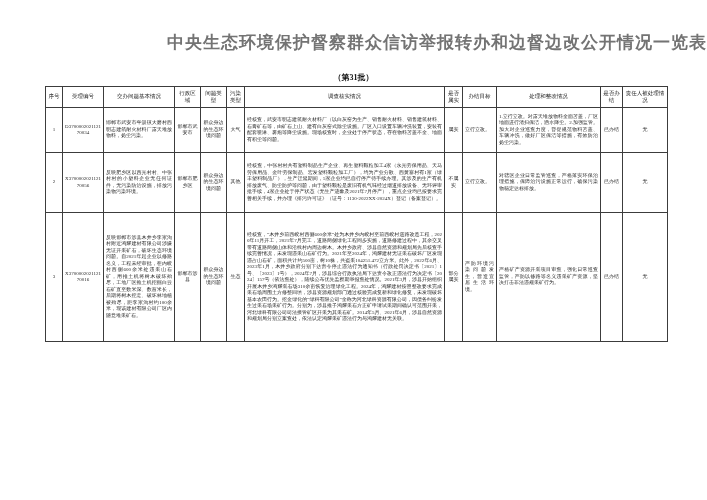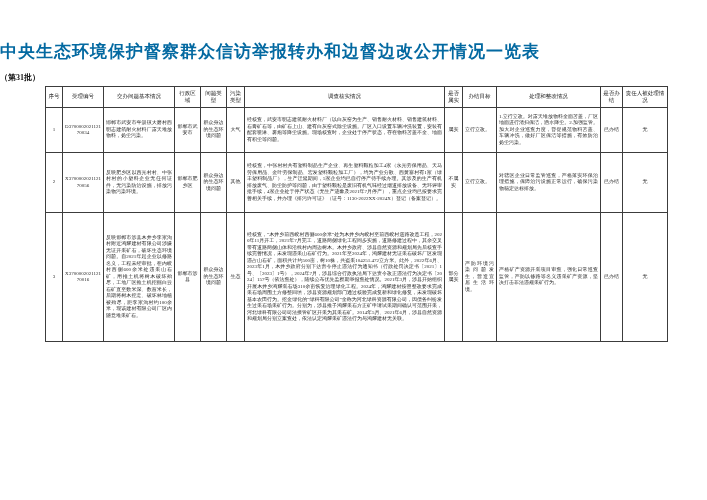--- a/index.html
+++ b/index.html
@@ -1,25 +1,25 @@
 <!DOCTYPE html>
 <html><head>
 <meta charset="utf-8">
 <style>
   html,body{margin:0;padding:0;background:#ffffff;}
   .page{
     position:relative;width:707px;height:500px;background:#ffffff;overflow:hidden;
     font-family:"Liberation Serif","DejaVu Serif",serif;color:#1f1f1f;
   }
   .title{
-    position:absolute;top:40px;left:0;width:100%;text-align:left;
-    font-size:17px;font-weight:bold;letter-spacing:1px;color:#0369a1;
+    position:absolute;top:31px;left:0;width:100%;text-align:right;
+    font-size:17px;font-weight:bold;letter-spacing:1px;color:#737373;
   }
   .subtitle{
-    position:absolute;top:72px;left:0;width:100%;text-align:left;
+    position:absolute;top:72px;left:0;width:100%;text-align:center;
     font-size:8px;font-weight:bold;color:#111;
   }
   table.grid{
     position:absolute;left:45px;top:86px;width:622px;
     border-collapse:collapse;table-layout:fixed;
   }
   .grid th,.grid td{
     border:1px solid #3c3c3c;
     padding:1px 2px;
     font-size:5px;line-height:1.3;

